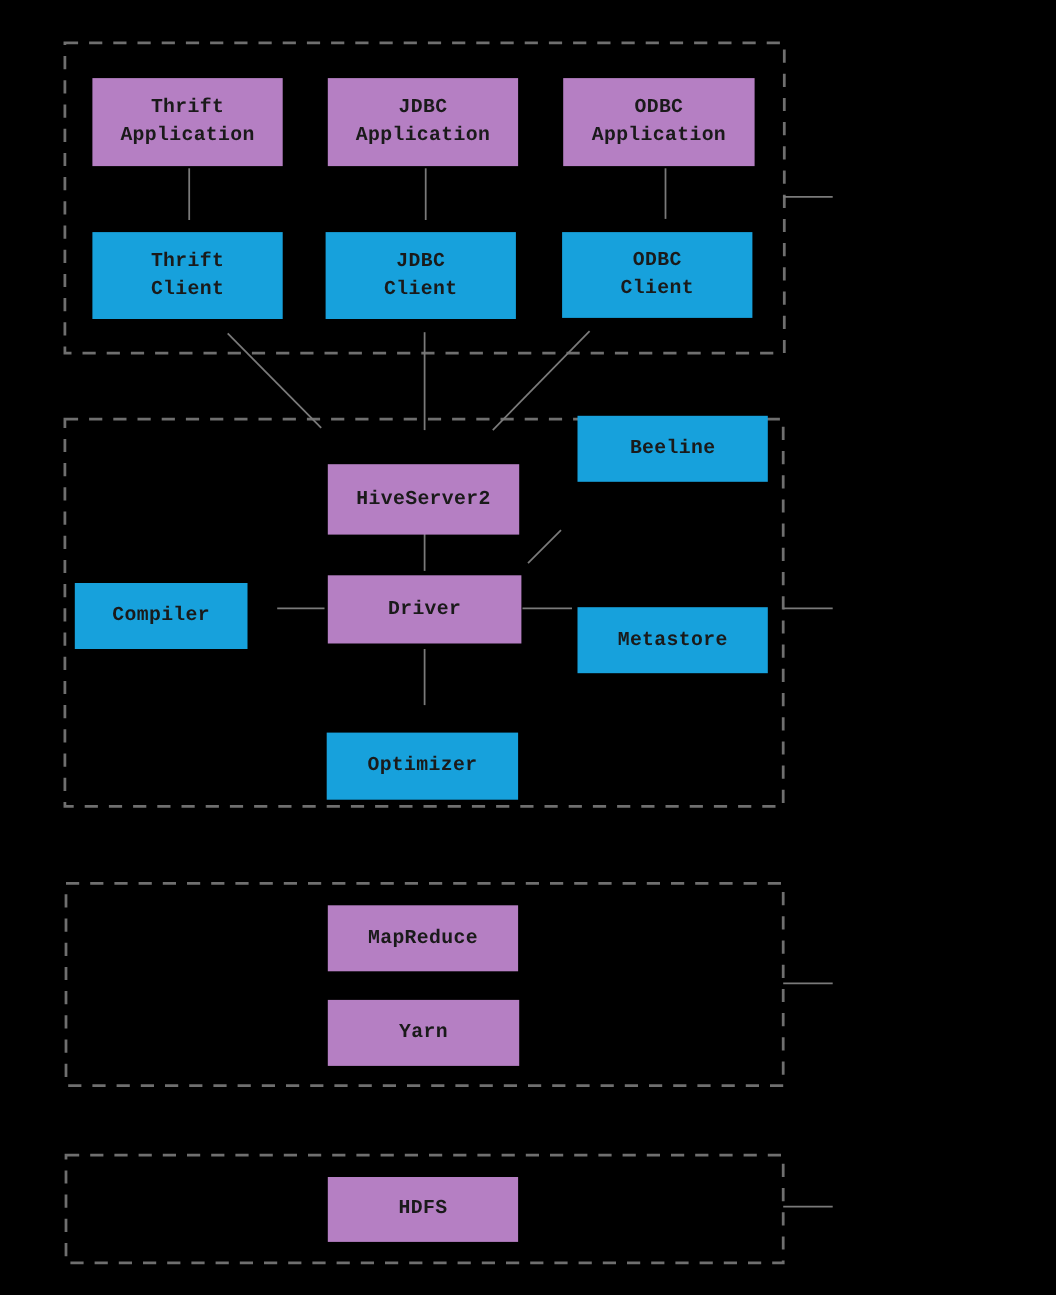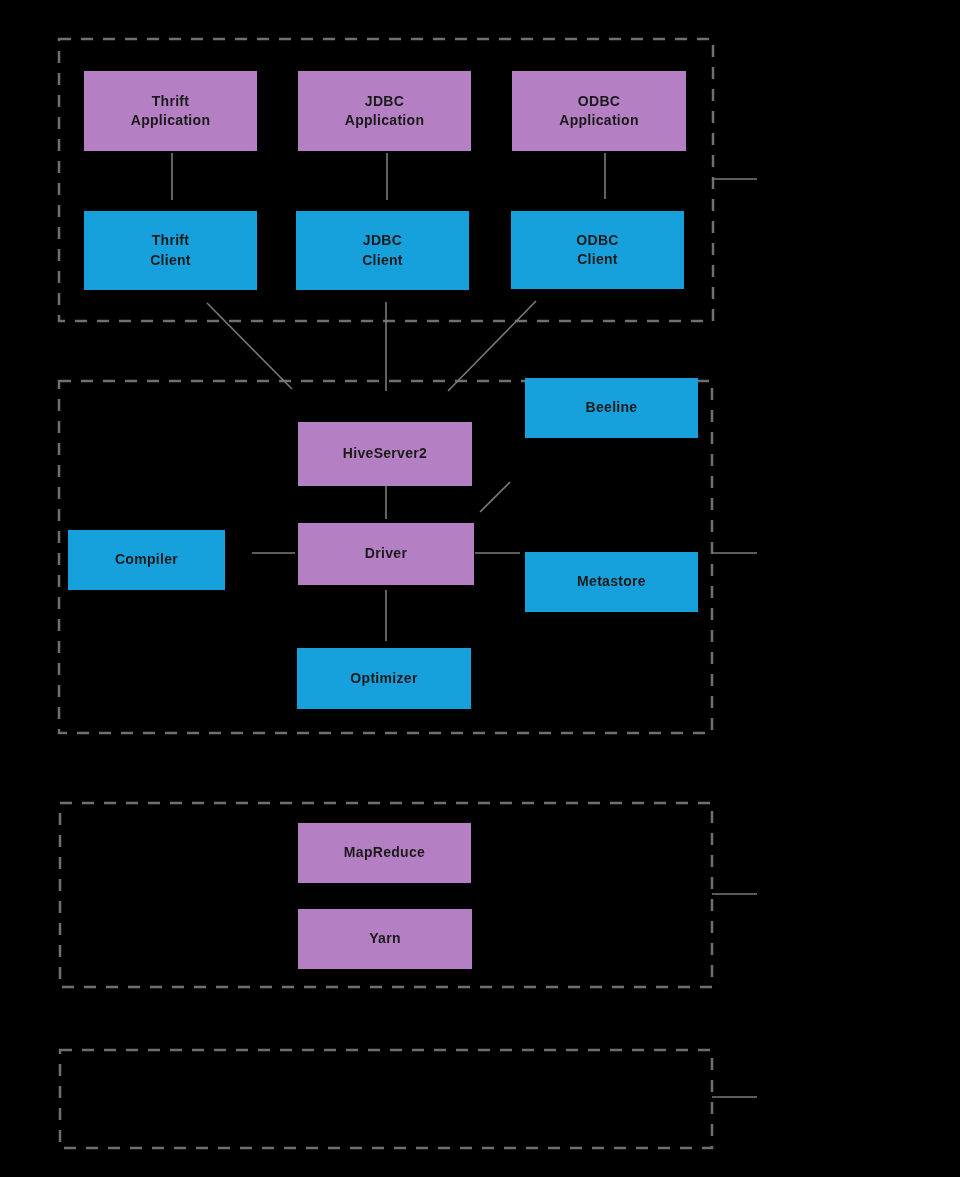--- a/index.html
+++ b/index.html
@@ -37,24 +37,25 @@
     display: flex;
     align-items: center;
     justify-content: center;
     text-align: center;
   }
   .node.purple { background: var(--purple-box, #b57fc3); }
   .node.blue   { background: var(--blue-box, #17a1dc); }
   .node-label {
     color: var(--label-text, #1a1a1a);
     font-weight: bold;
-    font-size: 14px;
+    font-size: 18px;
     line-height: 1.38;
     letter-spacing: 0.3px;
     white-space: pre-line;
+    font-family: Liberation Mono, monospace;
   }
 </style>
 </head>
 <body>
 
 <div class="canvas">
 
   <svg class="wires" width="960" height="1177" viewBox="0 0 960 1177">
 
     <rect class="group-rect" x="59" y="39" width="654" height="282"></rect>
@@ -115,25 +116,28 @@
   </div>
   <div class="node blue" style="left:68px;top:530px;width:157px;height:60px">
     <span class="node-label">Compiler</span>
   </div>
   <div class="node purple" style="left:298px;top:523px;width:176px;height:62px">
     <span class="node-label">Driver</span>
   </div>
   <div class="node blue" style="left:525px;top:552px;width:173px;height:60px">
     <span class="node-label">Metastore</span>
   </div>
-  <div class="node blue" style="left:297px;top:648px;width:174px;height:61px">
+  <div class="node blue" style="left:297px;top:666px;width:174px;height:61px">
     <span class="node-label">Optimizer</span>
   </div>
 
   <div class="node purple" style="left:298px;top:823px;width:173px;height:60px">
     <span class="node-label">MapReduce</span>
   </div>
   <div class="node purple" style="left:298px;top:909px;width:174px;height:60px">
     <span class="node-label">Yarn</span>
   </div>
 
+  <div class="node purple" style="left:298px;top:1070px;width:173px;height:59px">
+    <span class="node-label">HDFS</span>
+  </div>
 
 </div>
 
 </body></html>

